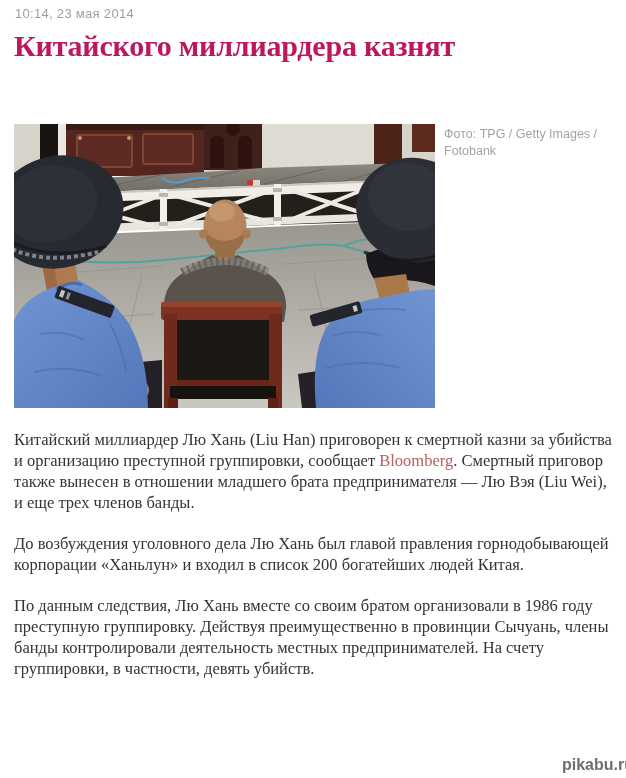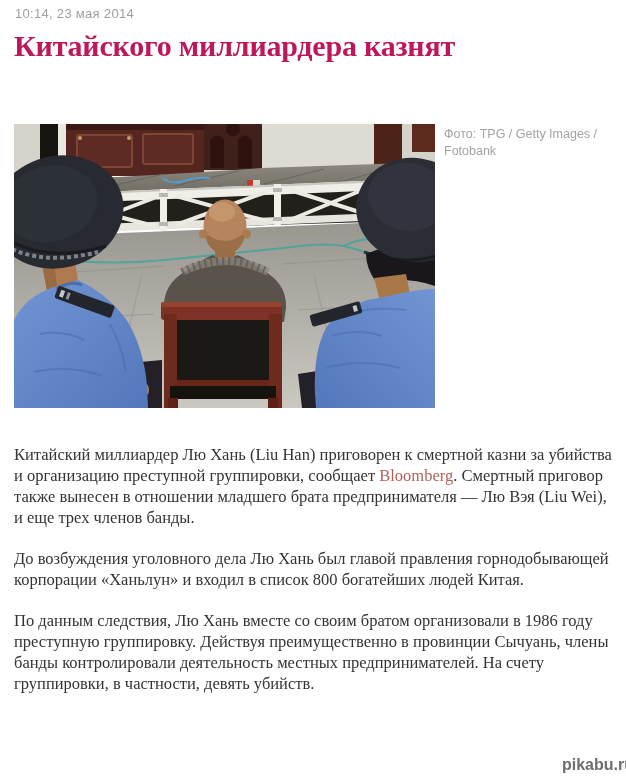--- a/index.html
+++ b/index.html
@@ -23,21 +23,21 @@
   .credit{
     position:absolute;left:430px;top:2px;width:165px;
     font-family:"Liberation Sans",sans-serif;
     font-size:12.5px;line-height:17px;color:#a3a3a0;
   }
 
   .article{
     position:absolute;left:14px;top:429px;width:600px;
     font-size:16.5px;line-height:21px;color:#343434;
   }
-  .article p{margin:15px 0 20px 0;}
+  .article p{margin:0 0 20px 0;}
   .link{color:#b3625a;text-decoration:none;cursor:pointer;}
 
   .watermark{
     position:absolute;left:562px;top:756px;
     font-family:"Liberation Sans",sans-serif;font-weight:700;
     font-size:16px;color:#6e6e6e;
     text-shadow:-1px -1px 0 #fff,1px -1px 0 #fff,-1px 1px 0 #fff,1px 1px 0 #fff,0 0 2px #fff;
   }
 </style>
 </head>
@@ -185,19 +185,19 @@
           <ellipse cx="392" cy="74" rx="40" ry="34" fill="#32353d" opacity="0.9"></ellipse>
         </g>
         <path d="M350,128 Q392,142 421,132" stroke="#16181c" stroke-width="3" fill="none" opacity="0.8"></path>
       </g>
     </svg>
     <figcaption class="credit">Фото: TPG / Getty Images / Fotobank</figcaption>
   </figure>
 
   <div class="article">
     <p><span>Китайский миллиардер Лю Хань (Liu Han) приговорен к смертной казни за убийства и организацию преступной группировки, сообщает </span><a class="link">Bloomberg</a><span>. Смертный приговор также вынесен в отношении младшего брата предпринимателя — Лю Вэя (Liu Wei), и еще трех членов банды.</span></p>
-    <p>До возбуждения уголовного дела Лю Хань был главой правления горнодобывающей корпорации «Ханьлун» и входил в список 800 богатейших людей Китая.</p>
+    <p>До возбуждения уголовного дела Лю Хань был главой правления горнодобывающей корпорации «Ханьлун» и входил в список 200 богатейших людей Китая.</p>
     <p>По данным следствия, Лю Хань вместе со своим братом организовали в 1986 году преступную группировку. Действуя преимущественно в провинции Сычуань, члены банды контролировали деятельность местных предпринимателей. На счету группировки, в частности, девять убийств.</p>
   </div>
 
   <div class="watermark">pikabu.ru</div>
 
 </div>
 
 </body></html>

